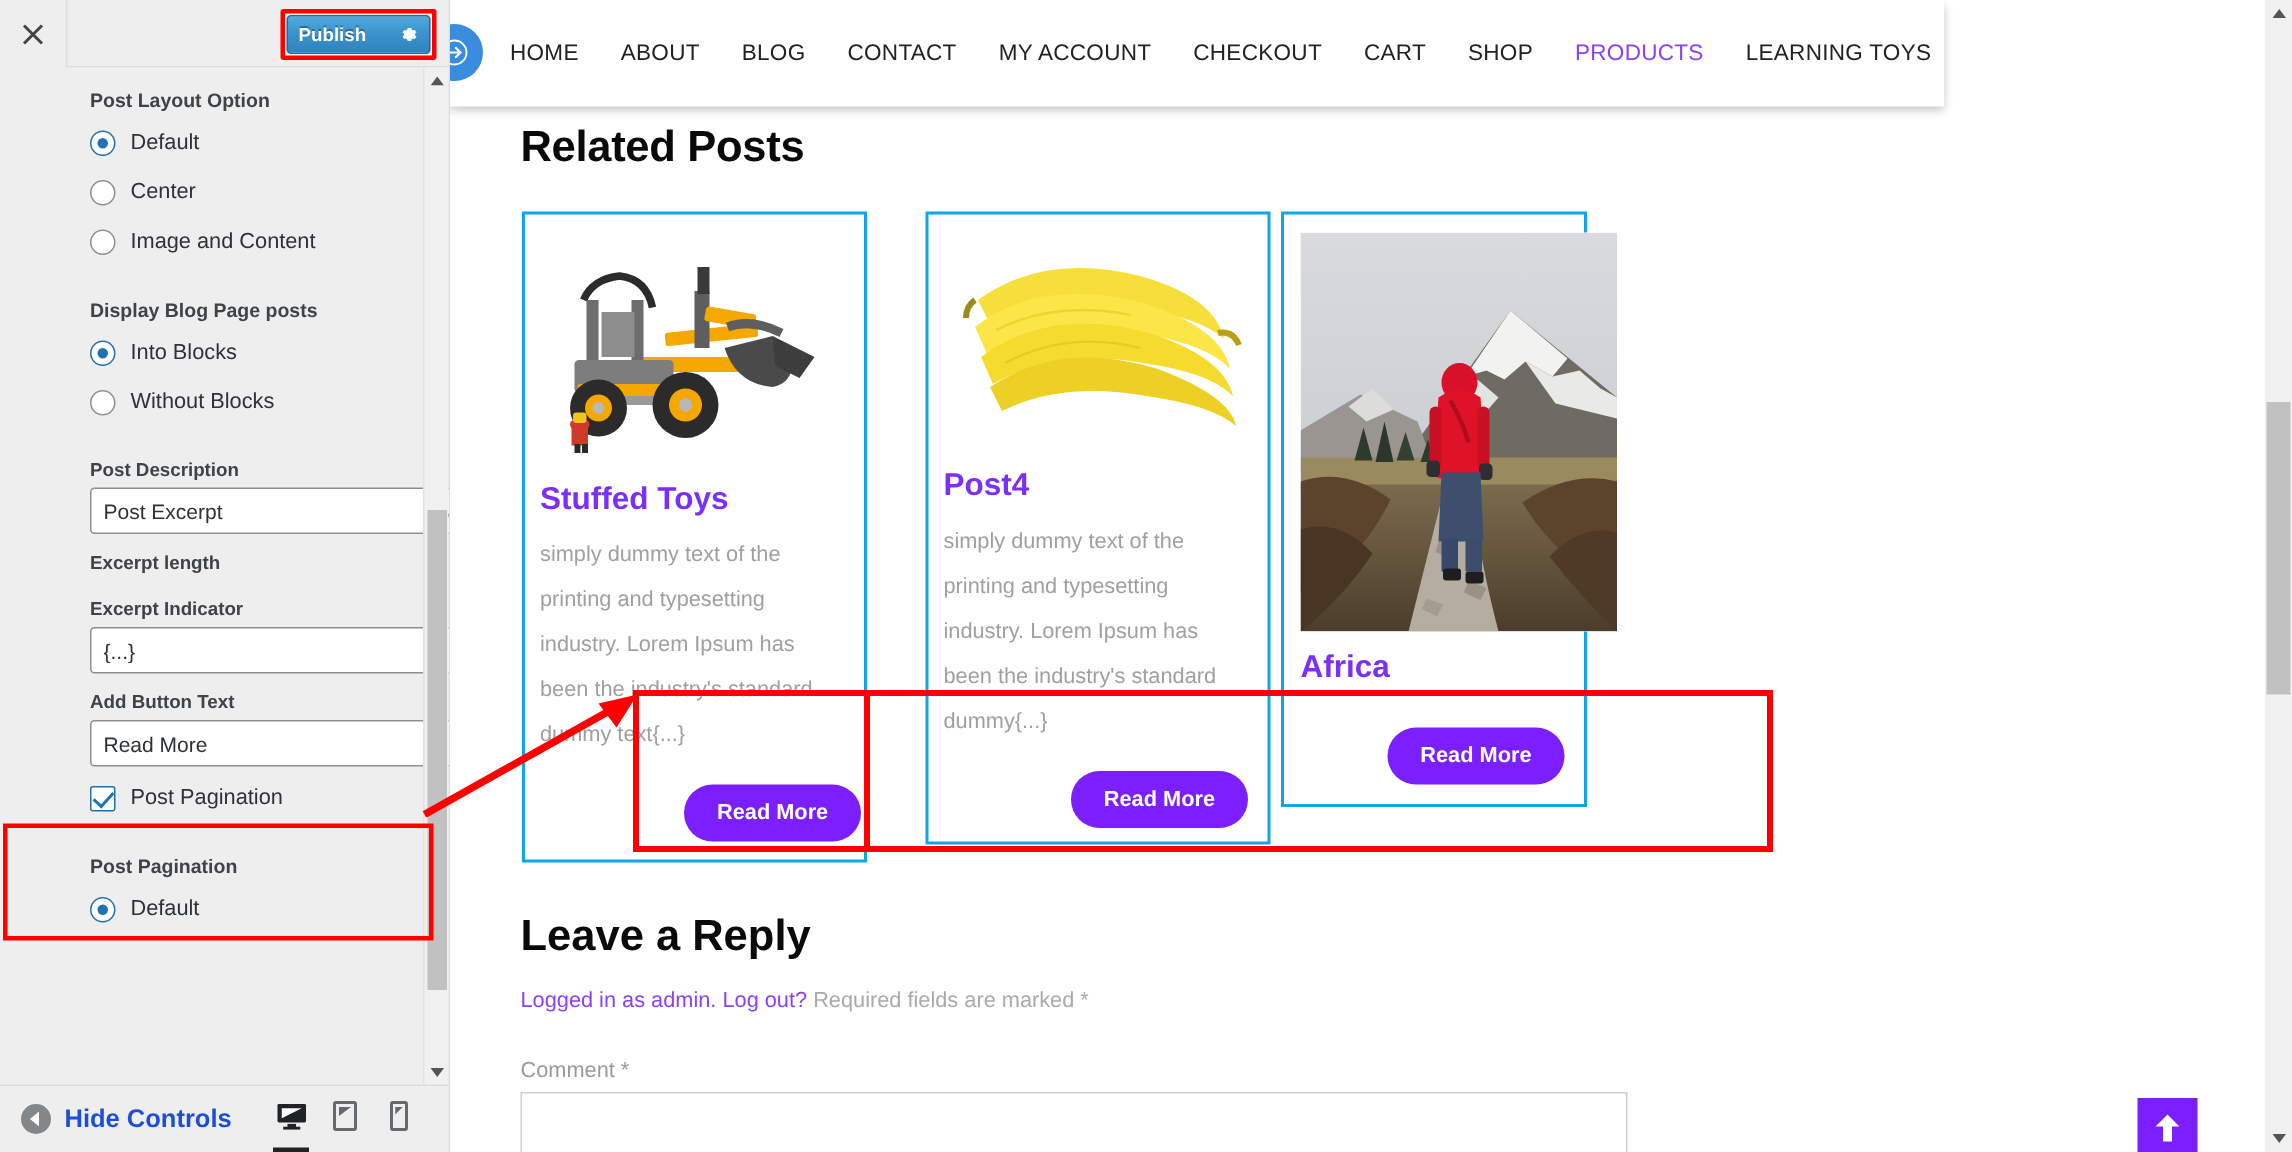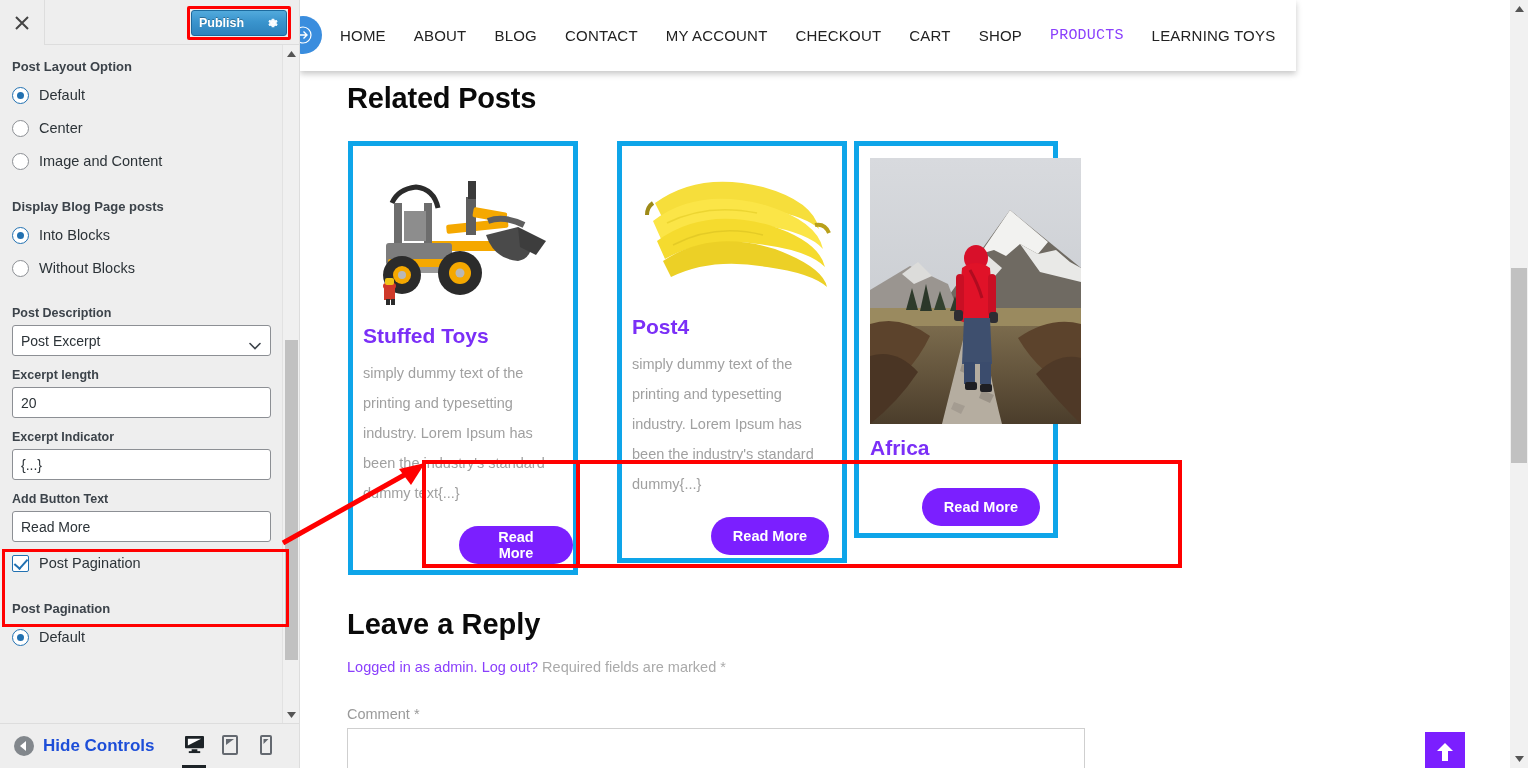--- a/index.html
+++ b/index.html
@@ -58,20 +58,21 @@
     pointer-events: none;
   }
   .gear {
     width: 12px; height: 12px; display: inline-block;
   }
 
   #cust-body {
     position: absolute; left: 0; top: 45px; width: 300px; height: 678px;
     overflow: hidden;
     background: #eeeeee;
+    padding-left: 48px;
   }
   #cust-content {
     position: relative;
     padding: 14px 14px 0 12px;
     width: 285px;
   }
   .sec-title {
     font-size: 13px; font-weight: bold; color: #3c434a;
     margin: 0 0 8px 0;
   }
@@ -209,35 +210,35 @@
   }
   #nav {
     display: flex; align-items: center; gap: 0px;
     margin-left: 26px;
   }
   .nav-item {
     font-size: 15px; color: #222; letter-spacing: .2px;
     padding: 0 14px; cursor: pointer;
     white-space: nowrap;
   }
-  .nav-item.active { color: #8a3ffc; font-family: Liberation Mono, monospace; }
+  .nav-item.active { color: #8a3ffc; }
 
   #content {
     position: absolute; left: 0; top: 71px; width: 1228px; height: 697px;
     background: #fff;
   }
   #related-title {
     position: absolute; left: 47px; top: 11px;
     font-size: 29px; font-weight: bold; color: #0a0a0a;
     letter-spacing: -.2px;
   }
 
   .card {
     position: absolute;
-    border: 5px solid #0ea5e9;
+    border: 2px solid #0ea5e9;
     background: #fff;
   }
   .card-img {
     position: absolute;
     background: #fff;
     overflow: hidden;
   }
   .card-title {
     position: absolute;
     font-size: 21px; font-weight: bold; color: #7b2ff7;
@@ -380,21 +381,20 @@
           <span class="sel-arrow">
             <svg width="12" height="8" viewBox="0 0 12 8" aria-hidden="true">
               <path d="M1 1.5 L6 6.5 L11 1.5" stroke="#3c434a" stroke-width="1.6" fill="none" stroke-linecap="round"></path>
             </svg>
           </span>
         </div>
 
         <div class="spacer-12"></div>
 
         <div class="field-label">Excerpt length</div>
-        <input class="txtinput" type="text" value="20" style="">
 
         <div class="spacer-12"></div>
 
         <div class="field-label">Excerpt Indicator</div>
         <input class="txtinput" type="text" value="{...}" style="">
 
         <div class="spacer-12"></div>
 
         <div class="field-label">Add Button Text</div>
         <input class="txtinput" type="text" value="Read More" style="">

